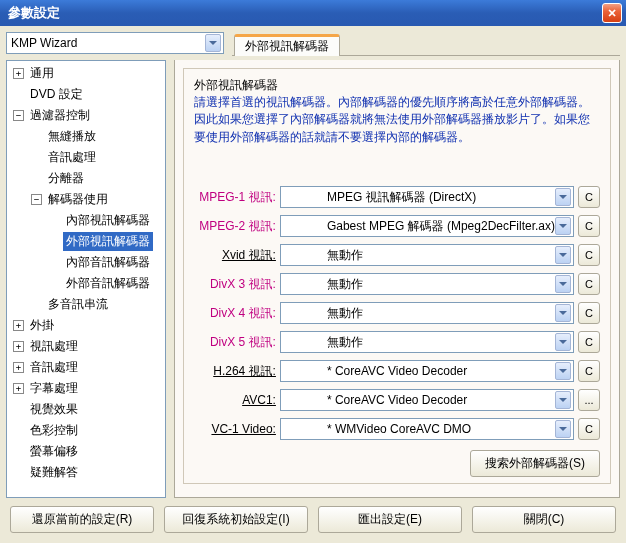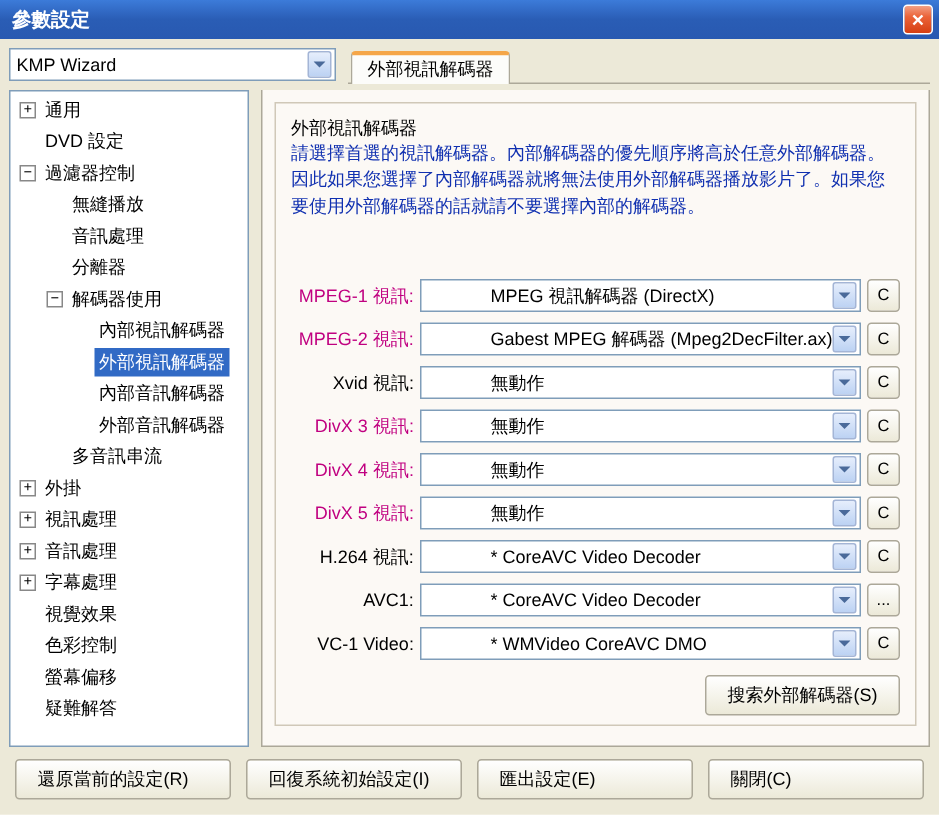--- a/index.html
+++ b/index.html
@@ -128,41 +128,41 @@
   }
   .help-text {
     color:#1030b0;
     font-size:12px;
     line-height:1.45;
     margin-bottom:10px;
   }
   .rows { display:flex; flex-direction:column; gap:7px; margin-top:40px;}
   .row { display:flex; align-items:center; gap:4px; }
   .row-label { width:82px; text-align:right; color:#c00080; font-size:12px;}
-  .row-label.black { color:#000; }
+  .row-label.black { color:#000;text-decoration:underline; }
   .row .combo { flex:1;padding-left:46px; }
   .sq-btn {
     width:22px;height:22px;
     border:1px solid #aca899;
     background:linear-gradient(to bottom,#fff,#ece9d8);
     display:flex;align-items:center;justify-content:center;
     border-radius:3px;
     cursor:pointer;
     font-size:11px;
   }
   .search-row { display:flex; justify-content:flex-end; margin-top:10px;}
   .btn {
     border:1px solid #aca899;
     background:linear-gradient(to bottom,#fff,#ece9d8);
     border-radius:3px;
     padding:4px 14px;
     font-size:12px;
     cursor:pointer;
     min-width:110px;
-    text-align:left;
+    text-align:center;
   }
   .bottom-row {
     display:flex;
     gap:10px;
     padding:8px 4px 4px 4px;
   }
   .bottom-row .btn { flex:1; min-width:0;}
 </style>
 </head>
 <body>

